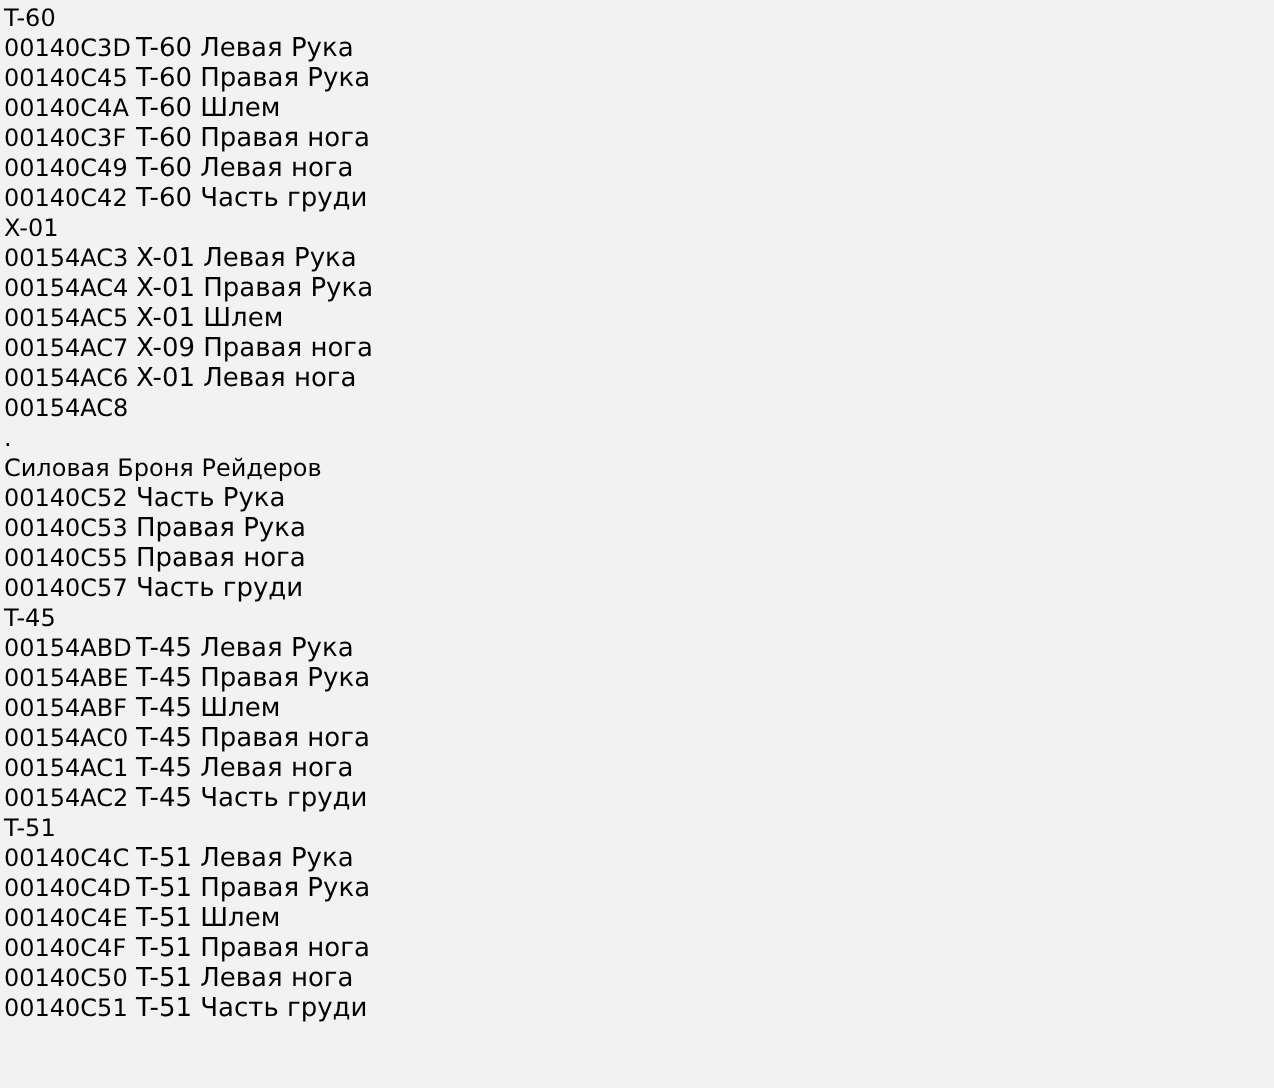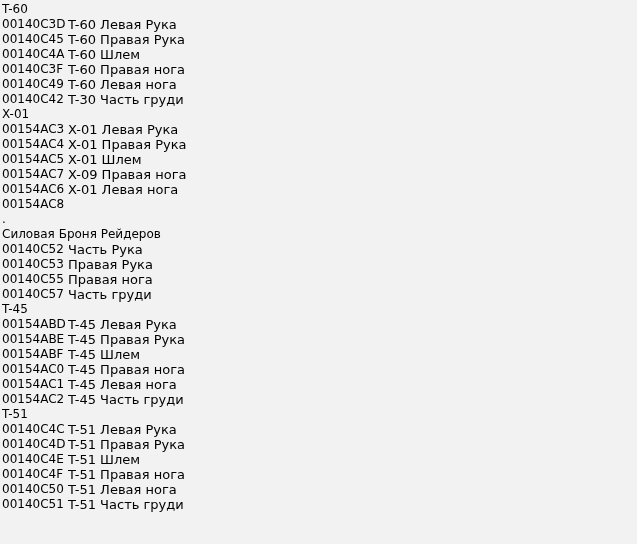--- a/index.html
+++ b/index.html
@@ -51,21 +51,21 @@
 </head>
 <body style="background: rgb(242, 242, 242);">
 
 <div id="listing">
     <div class="line section">T-60</div>
     <div class="line row"><span class="id">00140C3D</span><span class="name">T-60 Левая Рука</span></div>
     <div class="line row"><span class="id">00140C45</span><span class="name">T-60 Правая Рука</span></div>
     <div class="line row"><span class="id">00140C4A</span><span class="name">T-60 Шлем</span></div>
     <div class="line row"><span class="id">00140C3F</span><span class="name">T-60 Правая нога</span></div>
     <div class="line row"><span class="id">00140C49</span><span class="name">T-60 Левая нога</span></div>
-    <div class="line row"><span class="id">00140C42</span><span class="name">T-30 Часть груди</span></div>
+    <div class="line row"><span class="id">00140C42</span><span class="name">T-60 Часть груди</span></div>
     <div class="line section">X-01</div>
     <div class="line row"><span class="id">00154AC3</span><span class="name">X-01 Левая Рука</span></div>
     <div class="line row"><span class="id">00154AC4</span><span class="name">X-01 Правая Рука</span></div>
     <div class="line row"><span class="id">00154AC5</span><span class="name">X-01 Шлем</span></div>
     <div class="line row"><span class="id">00154AC7</span><span class="name">X-09 Правая нога</span></div>
     <div class="line row"><span class="id">00154AC6</span><span class="name">X-01 Левая нога</span></div>
     <div class="line row"><span class="id">00154AC8</span></div>
     <div class="line separator">.</div>
     <div class="line section">Силовая Броня Рейдеров</div>
     <div class="line row"><span class="id">00140C52</span><span class="name">Часть Рука</span></div>

